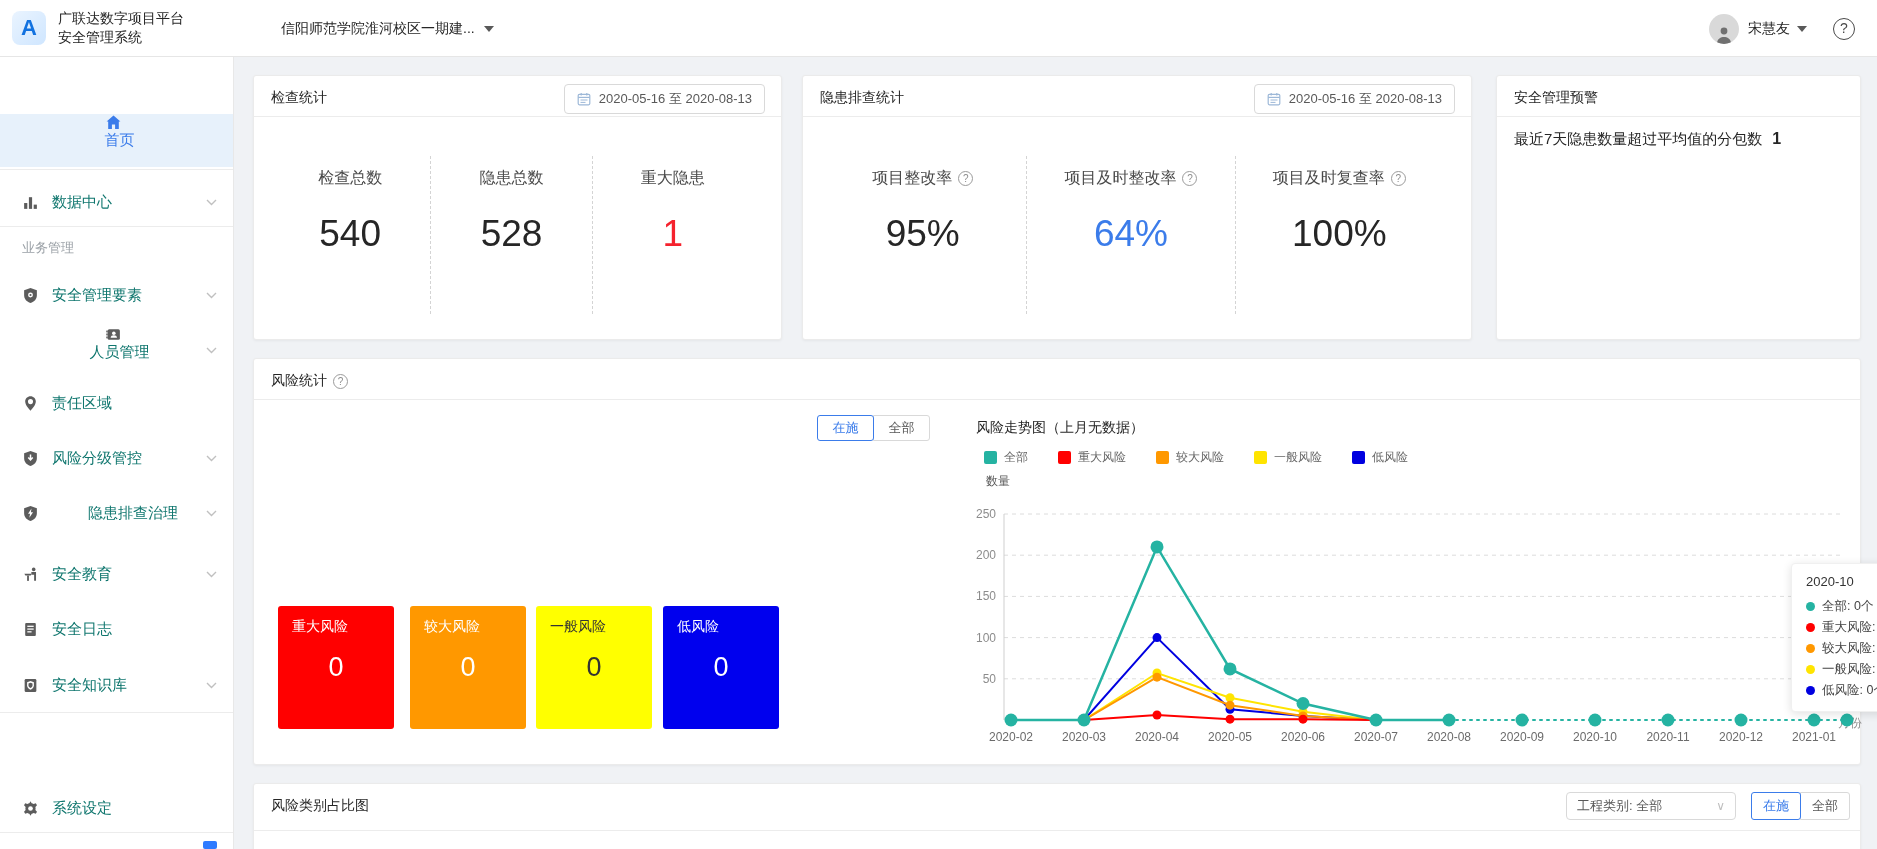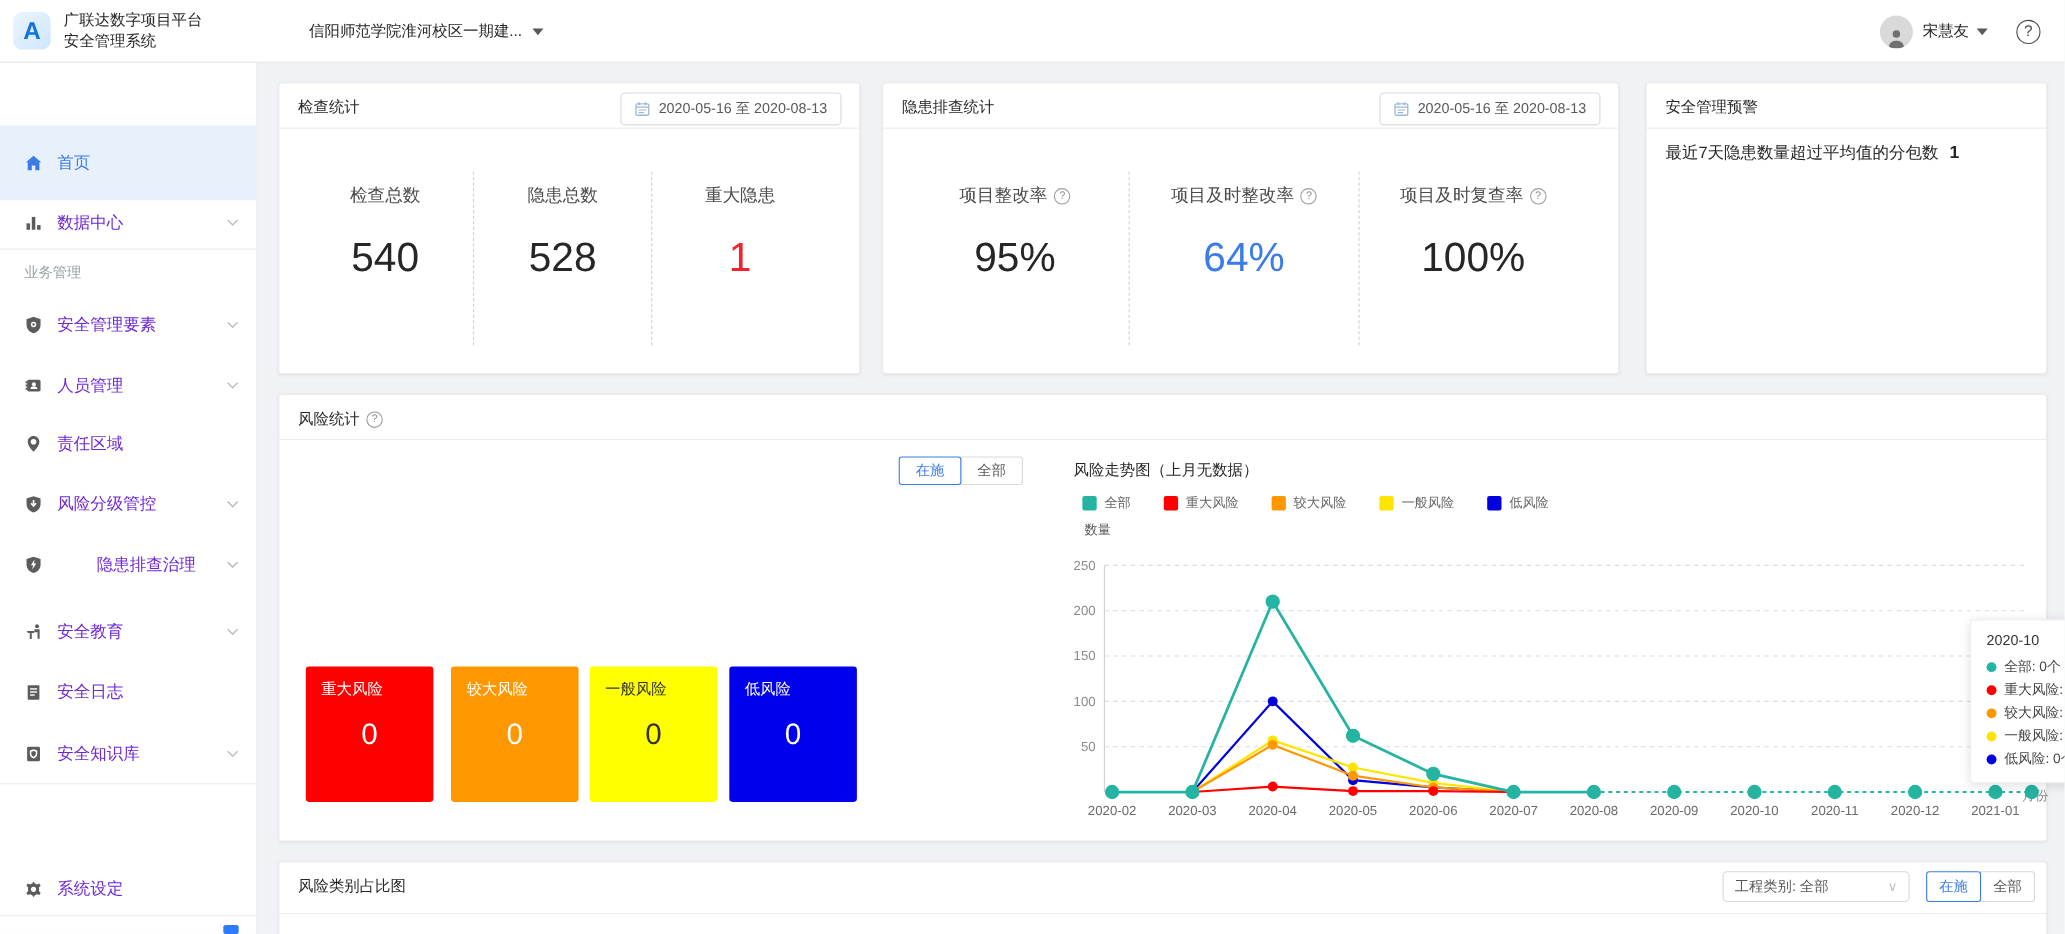--- a/index.html
+++ b/index.html
@@ -14,22 +14,22 @@
   .app-title { position:absolute; left:58px; top:9px; font-size:14px; line-height:19px; color:#262626; }
   .project-select { position:absolute; left:281px; top:0; height:57px; display:flex; align-items:center; gap:9px; cursor:pointer; font-size:14px; color:#262626; }
   .caret { width:0; height:0; border-left:5px solid transparent; border-right:5px solid transparent; border-top:6px solid #595959; }
   .topbar-right { position:absolute; right:22px; top:0; height:57px; display:flex; align-items:center; }
   .avatar { width:30px; height:30px; border-radius:50%; background:#d9d9d9; display:flex; align-items:flex-end; justify-content:center; overflow:hidden; }
   .user-name { margin-left:9px; font-size:14px; color:#262626; cursor:pointer; display:flex; align-items:center; gap:7px; }
   .help-circle { margin-left:26px; width:22px; height:22px; border:1.5px solid #4a4a4a; border-radius:50%; color:#4a4a4a; font-size:14px; line-height:19px; text-align:center; cursor:pointer; }
 
   
   .sidebar { position:absolute; left:0; top:57px; width:234px; height:792px; background:#fff; border-right:1px solid #e8e8e8; z-index:10; }
-  .nav-item { position:absolute; left:0; width:100%; height:48px; display:flex; align-items:center; padding:0 16px 0 22px; cursor:pointer; font-size:15px; color:#6d28d9; }
-  .nav-item.active { background:#e7f1fb; color:#3b7cea; height:68px; }
+  .nav-item { position:absolute; left:0; width:100%; height:48px; display:flex; align-items:center; padding:0 16px 0 22px; cursor:pointer; font-size:15px; color:#0f766e; }
+  .nav-item.active { background:#e7f1fb; color:#3b7cea; height:53px;flex-direction:column; }
   .nav-item.active .nav-label { color:#3b7cea; }
   .nav-icon { width:17px; height:17px; margin-right:13px; display:inline-flex; flex:0 0 auto; }
   .nav-chevron { position:absolute; right:16px; top:50%; margin-top:-3px; }
   .nav-section { position:absolute; left:22px; font-size:13px; color:#9aa0a6; }
   .side-divider { position:absolute; left:0; right:0; height:1px; background:#ececec; }
   .blue-chip { position:absolute; left:203px; top:784px; width:14px; height:8px; background:#2f7bff; border-radius:2px; }
 
   
   .card { position:absolute; background:#fff; border:1px solid #ebebeb; border-radius:3px; box-shadow:0 1px 3px rgba(0,0,0,.05); }
   .card-title { position:absolute; left:17px; top:13px; font-size:14px; color:#262626; display:flex; align-items:center; }
@@ -148,21 +148,21 @@
             <path d="M8 1 L14 3 V7.5 C14 11.5 11.5 14 8 15 C4.5 14 2 11.5 2 7.5 V3 Z" fill="#5c5c5c"></path>
             <circle cx="8" cy="7.5" r="2.3" fill="#fff"></circle>
             <circle cx="8" cy="7.5" r="1" fill="#5c5c5c"></circle>
           </svg>
         </span>
         <span class="nav-label">安全管理要素</span>
         <svg class="nav-chevron" width="11" height="7" viewBox="0 0 11 7">
           <polyline points="1,1 5.5,5.5 10,1" fill="none" stroke="#c0c0c0" stroke-width="1.4"></polyline>
         </svg>
       </div>
-      <div class="nav-item" style="top: 269px;">
+      <div class="nav-item" style="top: 269px; flex-direction: column;">
         <span class="nav-icon">
           <svg width="17" height="17" viewBox="0 0 16 16">
             <rect x="2.5" y="3" width="11.5" height="10" rx="1.5" fill="#5c5c5c"></rect>
             <circle cx="8.3" cy="6.8" r="1.7" fill="#fff"></circle>
             <path d="M5.3 11 C5.3 9.3 6.6 8.6 8.3 8.6 C10 8.6 11.3 9.3 11.3 11 Z" fill="#fff"></path>
             <rect x="1.2" y="4.3" width="1.4" height="1.7" fill="#5c5c5c"></rect>
             <rect x="1.2" y="7.1" width="1.4" height="1.7" fill="#5c5c5c"></rect>
             <rect x="1.2" y="9.9" width="1.4" height="1.7" fill="#5c5c5c"></rect>
           </svg>
         </span>

